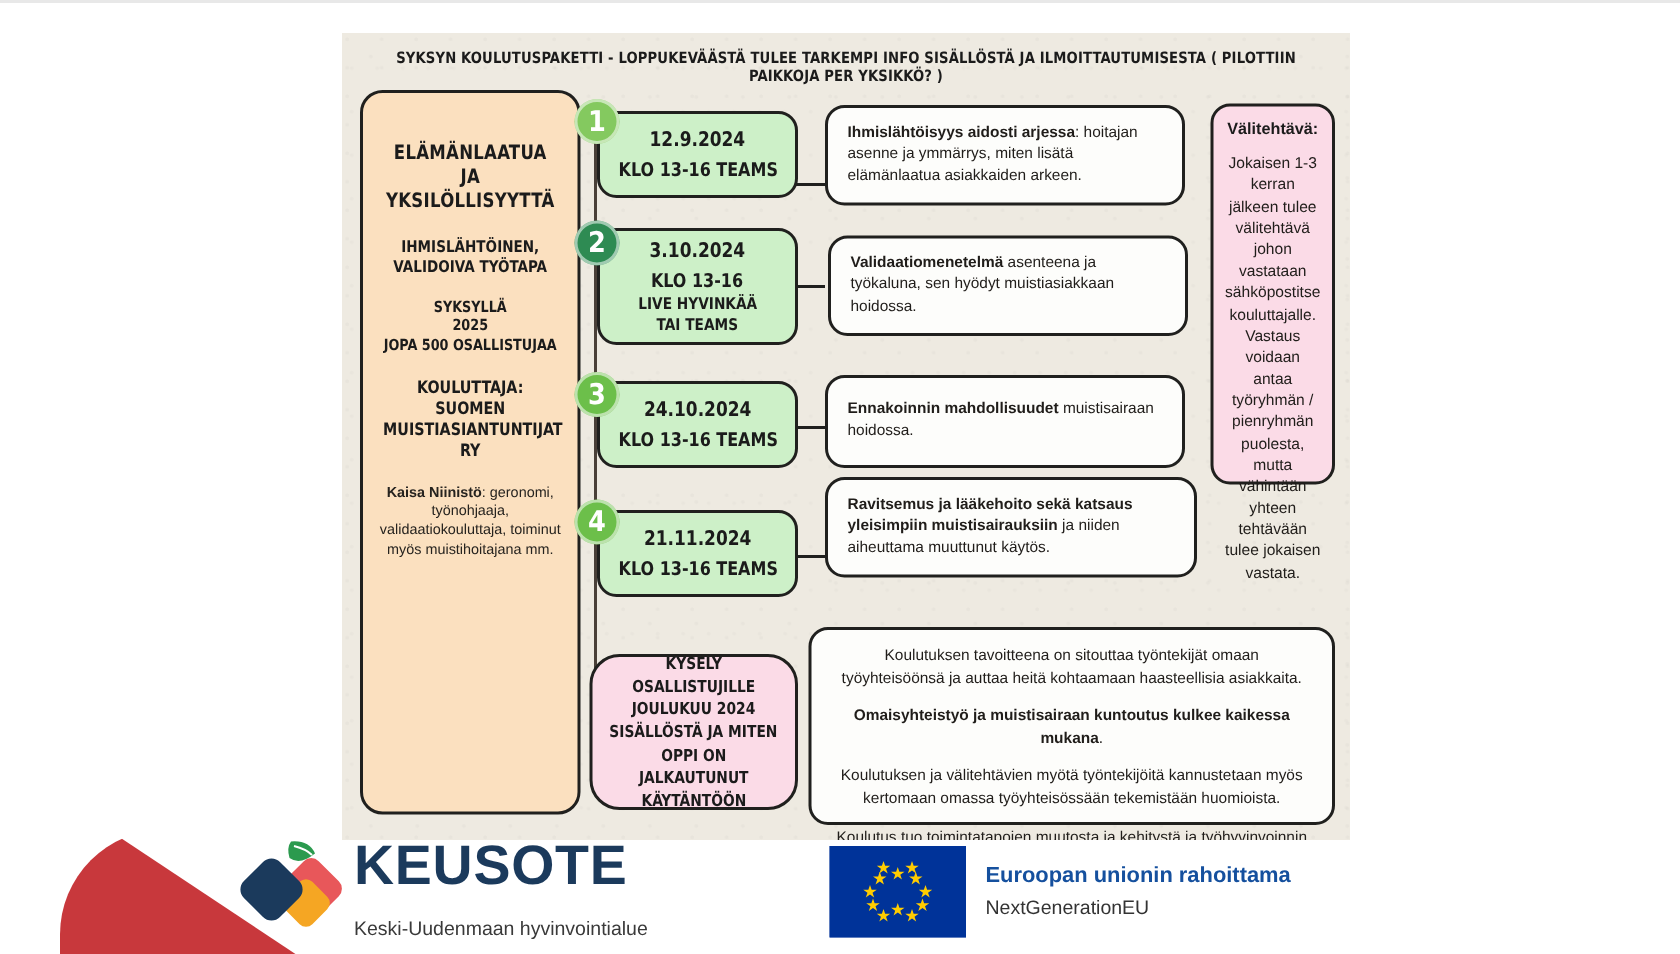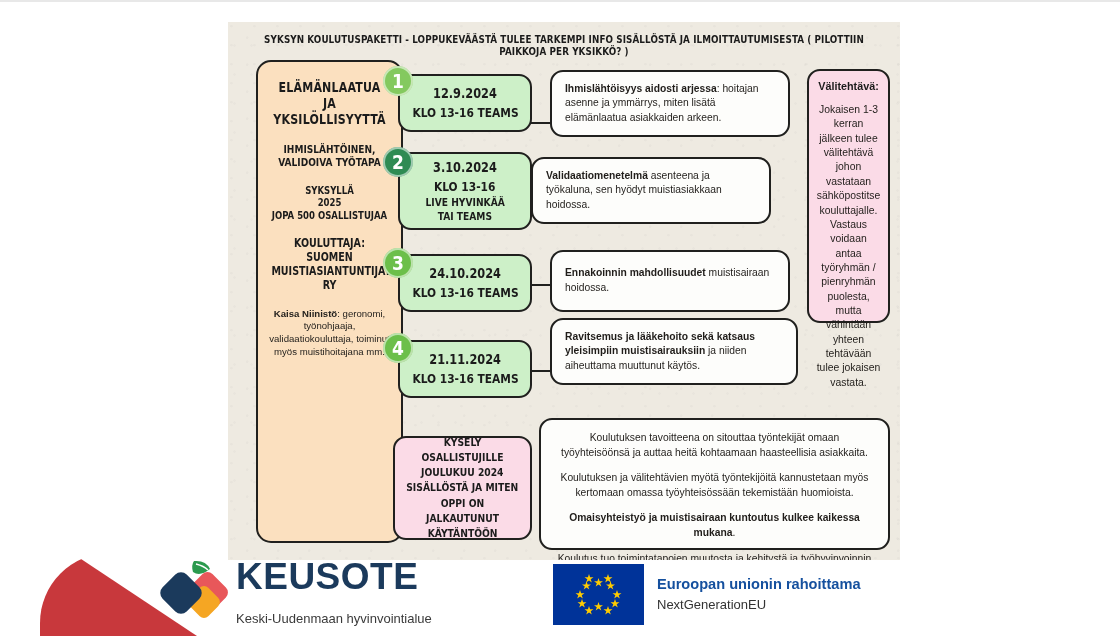--- a/index.html
+++ b/index.html
@@ -56,24 +56,24 @@
 
   
   .card {
     position: absolute;
     border: 2.2px solid #20201e;
     border-radius: 13px;
   }
 
   
   .panel-left {
-    left: 28px; top: 38px; width: 147px; height: 483px;
+    left: 12px; top: 38px; width: 147px; height: 483px;
     background: #fbe0bf;
     border-radius: 15px;
-    padding: 18px 9px 10px;
+    padding: 33px 9px 10px;
     text-align: center;
     overflow: hidden;
   }
   .cond {
     font-family: "DejaVu Sans Condensed","Liberation Sans Narrow","Liberation Sans",sans-serif;
     font-weight: 700;
     color: #1b1b1b;
     line-height: 1.22;
     transform: scaleX(0.93);
   }
@@ -165,21 +165,21 @@
   .pink-box .bd {
     font-family: "Liberation Sans", sans-serif;
     font-weight: 400; font-size: 10.4px; line-height: 1.38; color: #201d1a;
   }
 
   
   .kysely {
     background: #fbdbe7;
     display: flex; flex-direction: column;
     align-items: center; justify-content: center;
-    text-align: center; padding: 6px 7px;
+    text-align: center; padding: 6px 7px; border-radius: 20px;
   }
   .kysely div {
     font-family: "DejaVu Sans Condensed","Liberation Sans Narrow","Liberation Sans",sans-serif;
     font-weight: 700; font-size: 11px; color: #1b1b1b;
     line-height: 1.38; transform: scaleX(0.93);
   }
 
   
   .summary {
     background: #fdfdfb;
@@ -263,21 +263,21 @@
     </div>
 
     <div class="stub" style="left:302px; top:168px; width:20px;"></div>
     <div class="badge" style="left: 155px; top: 125px; background: rgb(46, 139, 83);">2</div>
     <div class="card date-box" style="left:170px; top:130px; width:134px; height:78px;">
       <div class="d l1">3.10.2024</div>
       <div class="d l2">KLO 13-16</div>
       <div class="d l3">LIVE HYVINKÄÄ</div>
       <div class="d l4">TAI TEAMS</div>
     </div>
-    <div class="card white-box" style="left:303px; top:135px; width:240px; height:67px;">
+    <div class="card white-box" style="left:324px; top:135px; width:240px; height:67px;">
       <p><b>Validaatiomenetelmä</b><span> asenteena ja työkaluna, sen hyödyt muistiasiakkaan hoidossa.</span></p>
     </div>
 
     <div class="stub" style="left:302px; top:262px; width:20px;"></div>
     <div class="badge" style="left: 155px; top: 226px; background: rgb(108, 191, 74);">3</div>
     <div class="card date-box" style="left:170px; top:232px; width:134px; height:58px;">
       <div class="d l1">24.10.2024</div>
       <div class="d l2">KLO 13-16 TEAMS</div>
     </div>
     <div class="card white-box" style="left:322px; top:228px; width:240px; height:62px;">
@@ -302,22 +302,22 @@
     <div class="card kysely" style="left:165px; top:414px; width:139px; height:104px;">
       <div>KYSELY OSALLISTUJILLE</div>
       <div>JOULUKUU 2024</div>
       <div>SISÄLLÖSTÄ JA MITEN</div>
       <div>OPPI ON JALKAUTUNUT</div>
       <div>KÄYTÄNTÖÖN</div>
     </div>
 
     <div class="card summary" style="left:311px; top:396px; width:351px; height:132px;">
       <p>Koulutuksen tavoitteena on sitouttaa työntekijät omaan työyhteisöönsä ja auttaa heitä kohtaamaan haasteellisia asiakkaita.</p>
+      <p><b>Omaisyhteistyö ja muistisairaan kuntoutus kulkee kaikessa mukana</b><span>.</span></p>
       <p>Koulutuksen ja välitehtävien myötä työntekijöitä kannustetaan myös kertomaan omassa työyhteisössään tekemistään huomioista.</p>
-      <p><b>Omaisyhteistyö ja muistisairaan kuntoutus kulkee kaikessa mukana</b><span>.</span></p>
       <p>Koulutus tuo toimintatapojen muutosta ja kehitystä ja työhyvinvoinnin lisääntymistä työyhteisössä.</p>
     </div>
 
   </div>
 
   <div class="keusote">
     <svg class="keu-mark" viewBox="0 0 68 66" xmlns="http://www.w3.org/2000/svg">
       <path d="M34 2 q12 -1 16 8 q-10 8 -17 3 q-2 -7 1 -11 z" fill="#2b9a4e"></path>
       <path d="M36 5 q8 2 12 6" stroke="#ffffff" stroke-width="1.4" fill="none"></path>
       <rect x="31" y="17" width="33" height="33" rx="7" transform="rotate(45 47.5 33.5)" fill="#e8575a"></rect>

